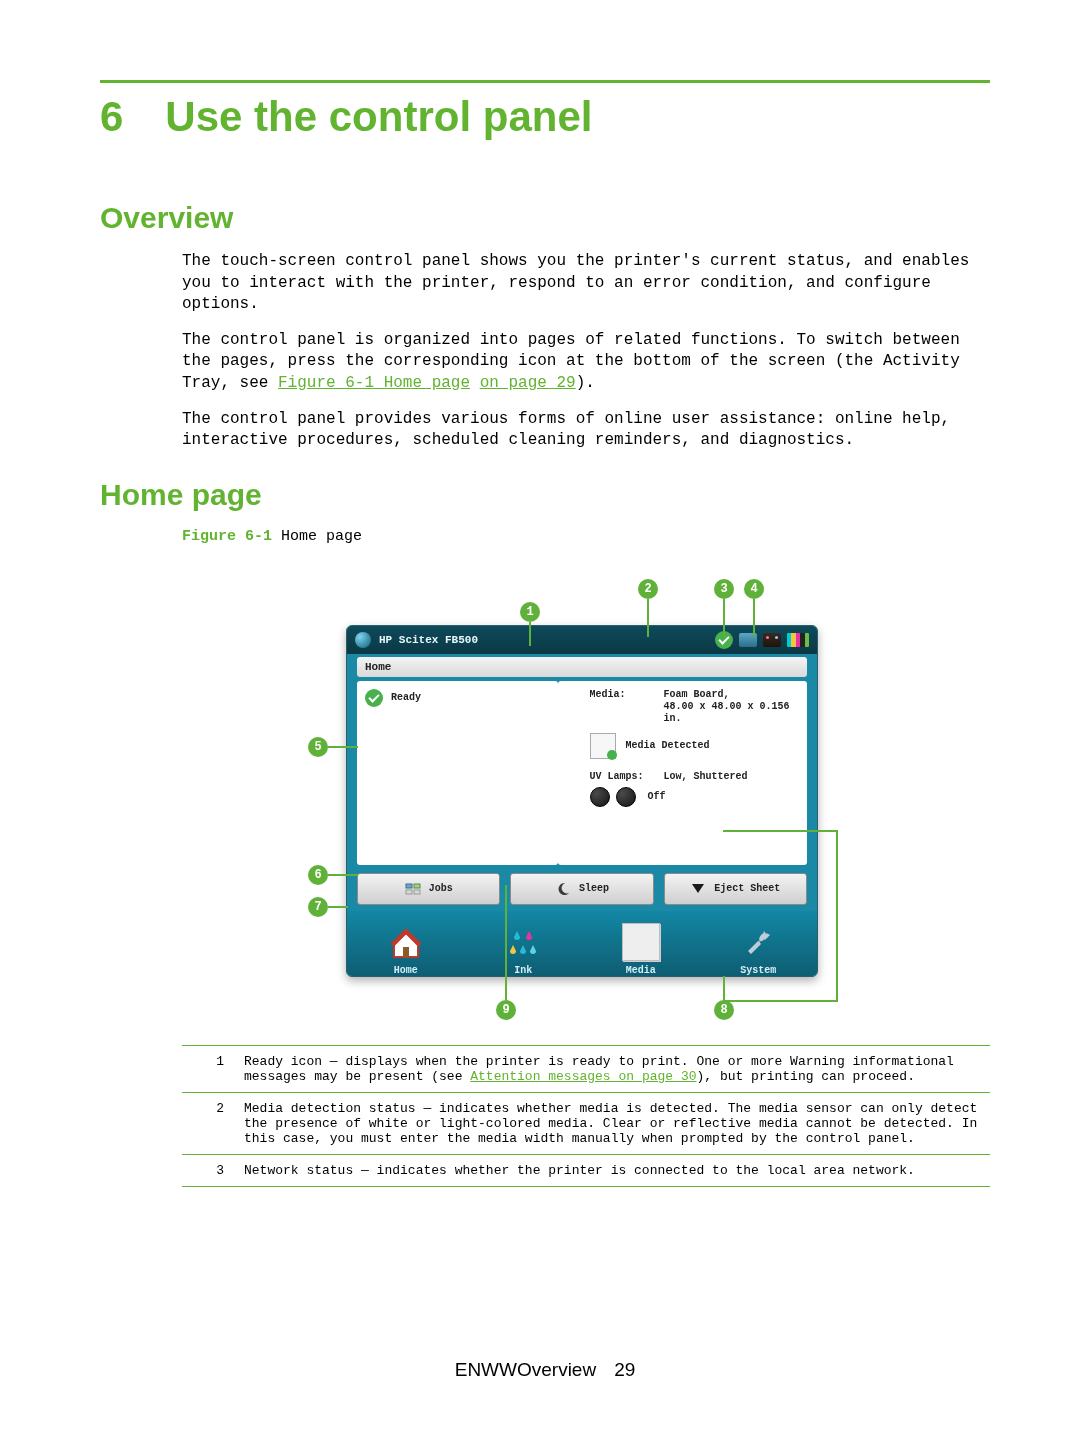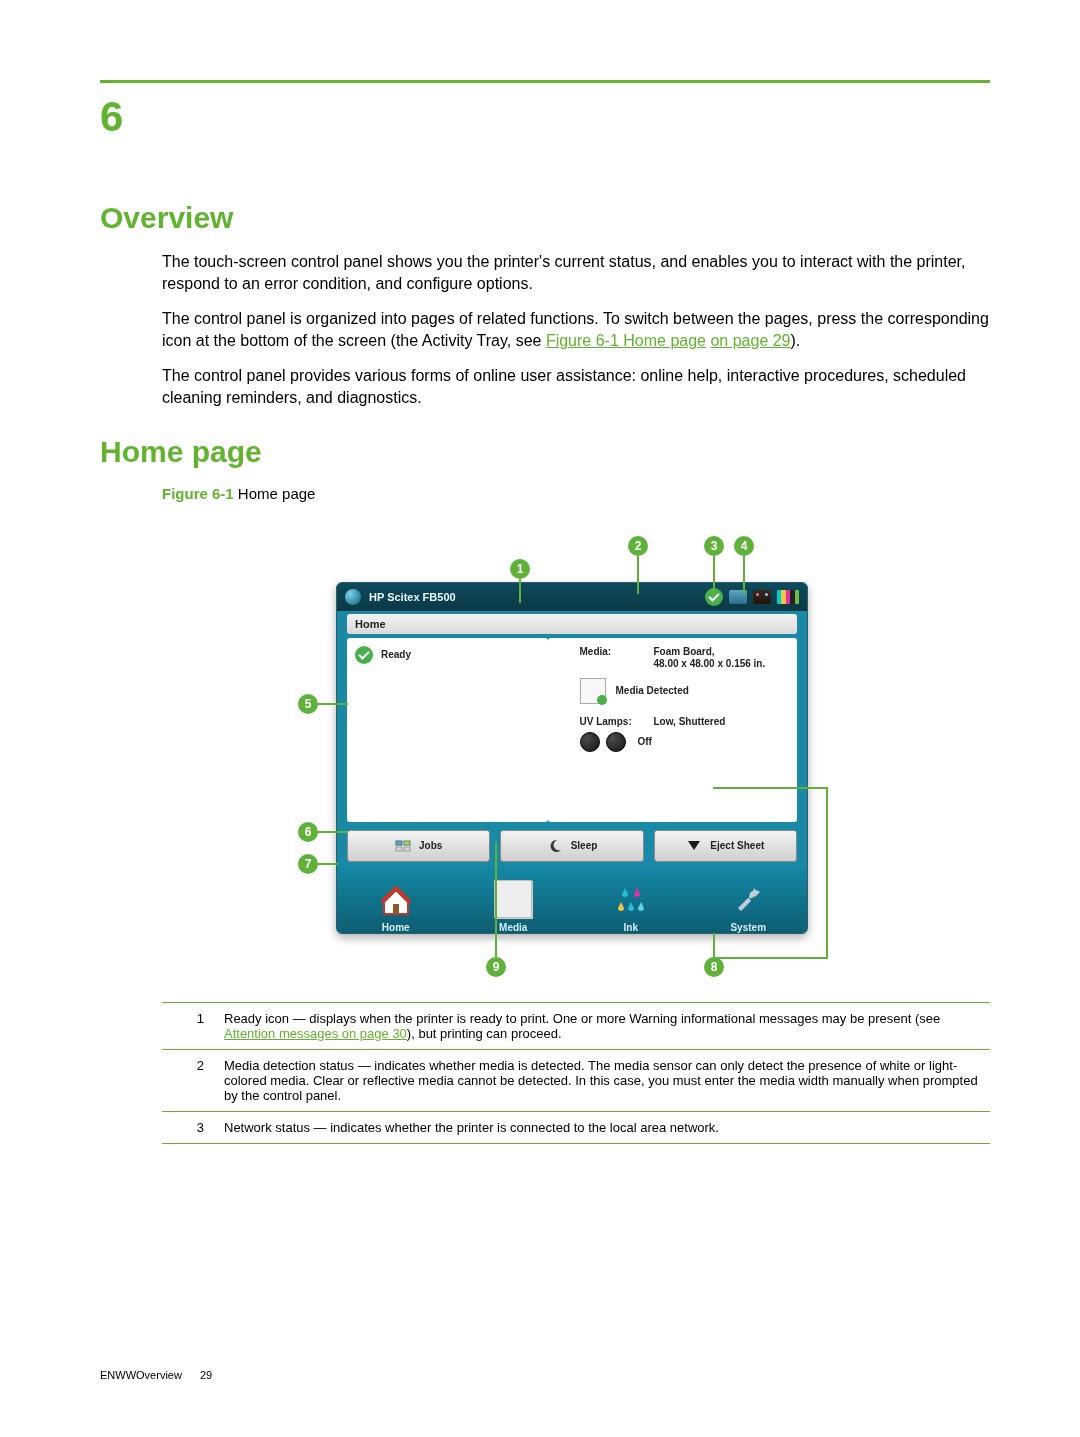--- a/index.html
+++ b/index.html
@@ -2,21 +2,21 @@
 <html><head>
 <meta charset="utf-8">
 <style>
   html, body { margin: 0; padding: 0; background: #fff; font-family: Arial, Helvetica, sans-serif; color: #000; }
   .page { width: 1080px; height: 1437px; position: relative; box-sizing: border-box; padding: 80px 90px 0 100px; }
   .rule { border: none; border-top: 3px solid #62b330; margin: 0 0 10px 0; }
   .h1-row { display: flex; align-items: baseline; gap: 42px; margin-top: 4px; margin-bottom: 60px; }
   .h1-num { font-size: 42px; font-weight: 700; color: #62b330; }
   .h1-title { font-size: 42px; font-weight: 700; color: #62b330; }
   .h2 { font-size: 30px; font-weight: 700; color: #62b330; margin: 0 0 16px 0; }
-  .body-indent { margin-left: 62px; }
+  .body-indent { margin-left: 82px; font-family: Liberation Mono, monospace; }
   .body-text { font-size: 16px; line-height: 1.35; margin: 0 0 14px 0; }
   a.ref { color: #62b330; text-decoration: underline; }
   .fig-caption { font-size: 15px; margin: 8px 0 20px 0; }
   .fig-caption .fig-label { font-weight: 700; color: #62b330; }
   .fig-caption .fig-text { font-weight: 400; color: #000; }
 
   
   .figure-area { position: relative; width: 560px; height: 460px; margin: 0 auto 20px auto; }
   .panel { position: absolute; left: 40px; top: 60px; width: 470px; height: 350px; border: 1px solid #2c5f6b; border-radius: 6px; overflow: hidden; box-shadow: 0 4px 10px rgba(0,0,0,0.3); background: #14b8a6; }
   .panel-titlebar { height: 28px; background: linear-gradient(#0e4a5b,#0b3845); display: flex; align-items: center; padding: 0 8px; gap: 8px; }
@@ -69,31 +69,32 @@
   .callout-line.v { width: 2px; }
 
   
   .legend-table { width: 100%; border-collapse: collapse; margin-top: 12px; font-size: 13px; }
   .legend-table tr { border-top: 1px solid #62b330; }
   .legend-table tr:last-child { border-bottom: 1px solid #62b330; }
   .legend-table td { padding: 8px 10px; vertical-align: top; }
   .legend-idx { width: 32px; text-align: right; white-space: nowrap; }
 
   
-  .footer { position: absolute; left: 100px; right: 90px; bottom: 56px; display: flex; justify-content: flex-start; font-size: 11px; }
+  .footer { position: absolute; left: 100px; right: 90px; bottom: 56px; display: flex; justify-content: center; font-size: 19px; }
   .footer .right { display: flex; gap: 18px; }
 </style>
 </head>
 <body>
 
 <div class="page">
   <hr class="rule">
 
   <div class="h1-row">
     <div class="h1-num">6</div>
+    <div class="h1-title">Use the control panel</div>
   </div>
 
   <h2 class="h2">Overview</h2>
   <div class="body-indent">
     <p class="body-text">The touch-screen control panel shows you the printer's current status, and enables you to interact with the printer, respond to an error condition, and configure options.</p>
     <p class="body-text">
       <span>The control panel is organized into pages of related functions. To switch between the pages, press the corresponding icon at the bottom of the screen (the Activity Tray, see </span><a href="#" class="ref">Figure 6-1 Home page</a>
       <a href="#" class="ref">on page 29</a><span>).</span>
     </p>
     <p class="body-text">The control panel provides various forms of online user assistance: online help, interactive procedures, scheduled cleaning reminders, and diagnostics.</p>
@@ -210,32 +211,32 @@
         <div class="activity-tray">
           <div class="at-item">
             <svg viewBox="0 0 36 36">
                 <path d="M6 20 L18 8 L30 20 L30 32 L6 32 Z" fill="#fff" stroke="#c0392b" stroke-width="2"></path>
                 <path d="M4 20 L18 6 L32 20" fill="none" stroke="#c0392b" stroke-width="4"></path>
                 <rect x="15" y="22" width="6" height="10" fill="#8b5a2b"></rect>
               </svg>
             <span>Home</span>
           </div>
           <div class="at-item">
-            <div class="svg-box"></div>
-            <span>Media</span>
-          </div>
-          <div class="at-item">
             <svg viewBox="0 0 36 36">
               <path d="M9 12 q3 -6 3 -6 q3 6 3 6 a3 3 0 1 1 -6 0" fill="#29b8d8"></path>
               <path d="M21 12 q3 -6 3 -6 q3 6 3 6 a3 3 0 1 1 -6 0" fill="#e733a0"></path>
               <path d="M5 26 q3 -6 3 -6 q3 6 3 6 a3 3 0 1 1 -6 0" fill="#f5c542"></path>
               <path d="M15 26 q3 -6 3 -6 q3 6 3 6 a3 3 0 1 1 -6 0" fill="#29b8d8"></path>
               <path d="M25 26 q3 -6 3 -6 q3 6 3 6 a3 3 0 1 1 -6 0" fill="#5bd2e6"></path>
             </svg>
             <span>Ink</span>
+          </div>
+          <div class="at-item">
+            <div class="svg-box"></div>
+            <span>Media</span>
           </div>
           <div class="at-item">
             <svg viewBox="0 0 36 36">
                 <path d="M24 6 a6 6 0 0 1 -6 10 L8 26 l3 3 L21 19 a6 6 0 0 1 9 -9 l-5 5 -3 -3 z" fill="#bfced6"></path>
               </svg>
             <span>System</span>
           </div>
         </div>
       </div>
     </div>

